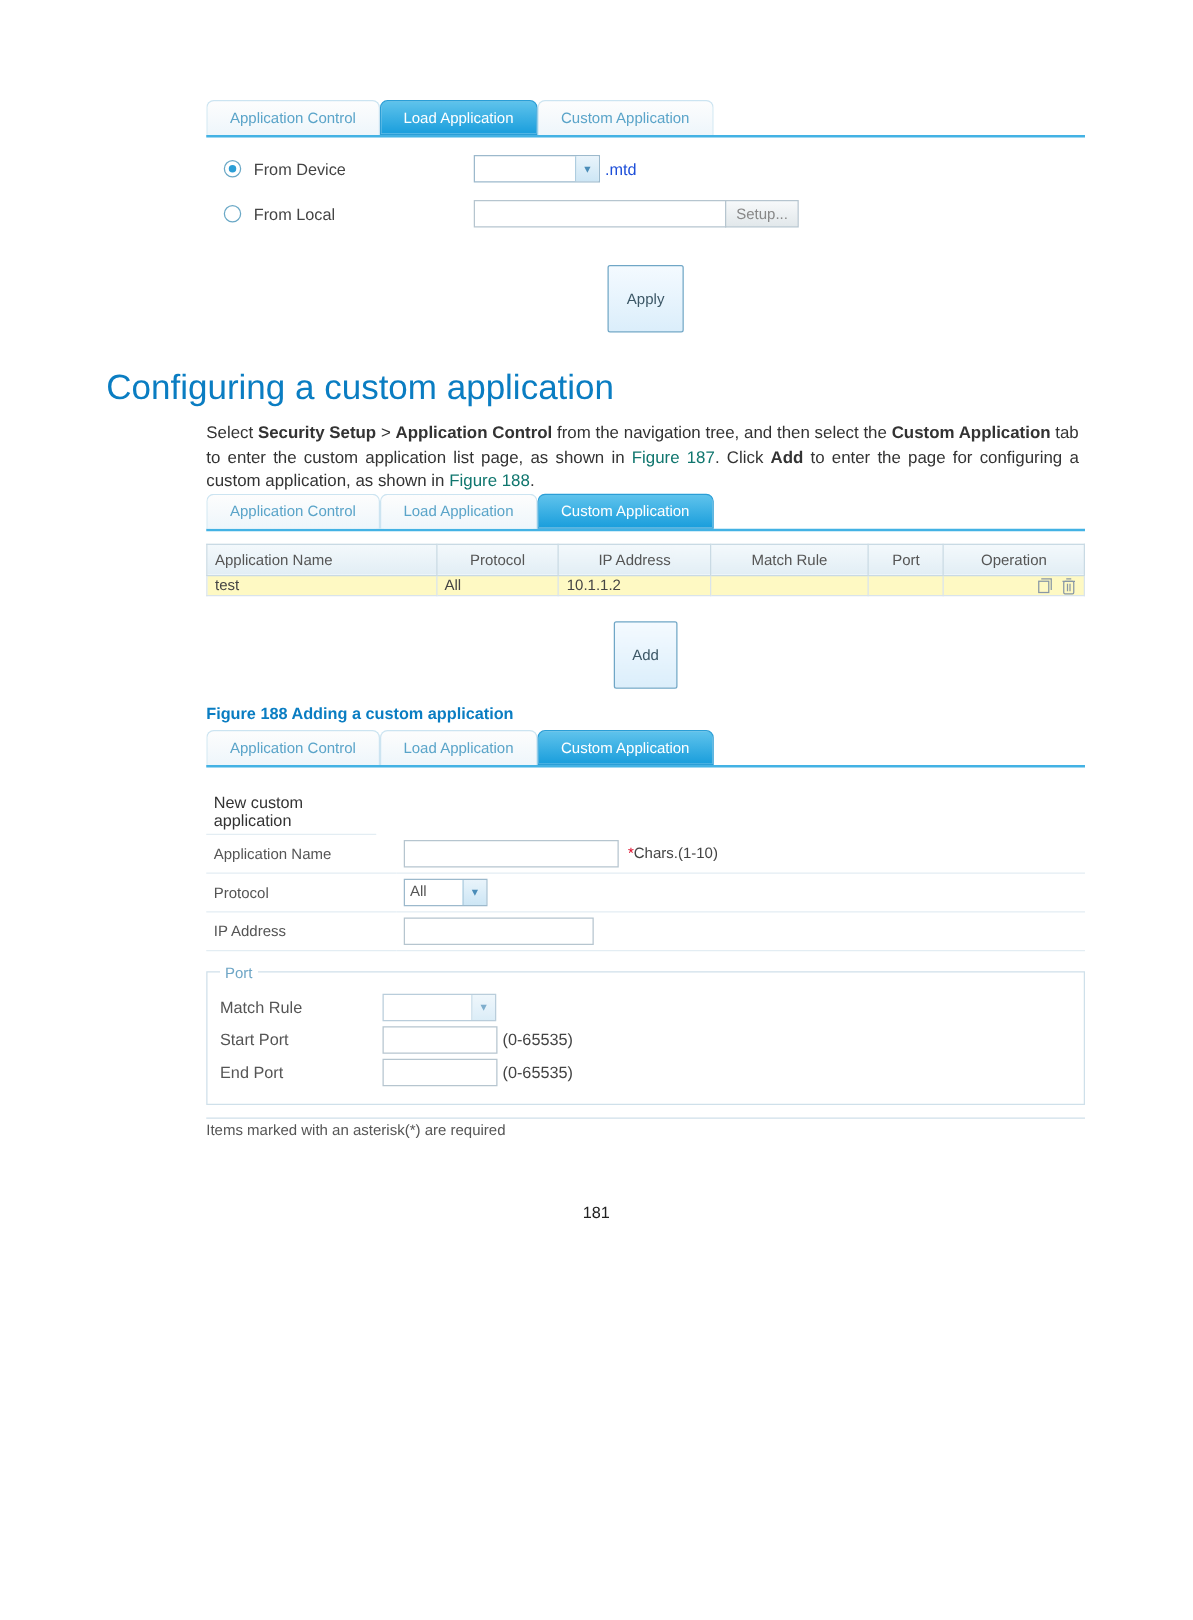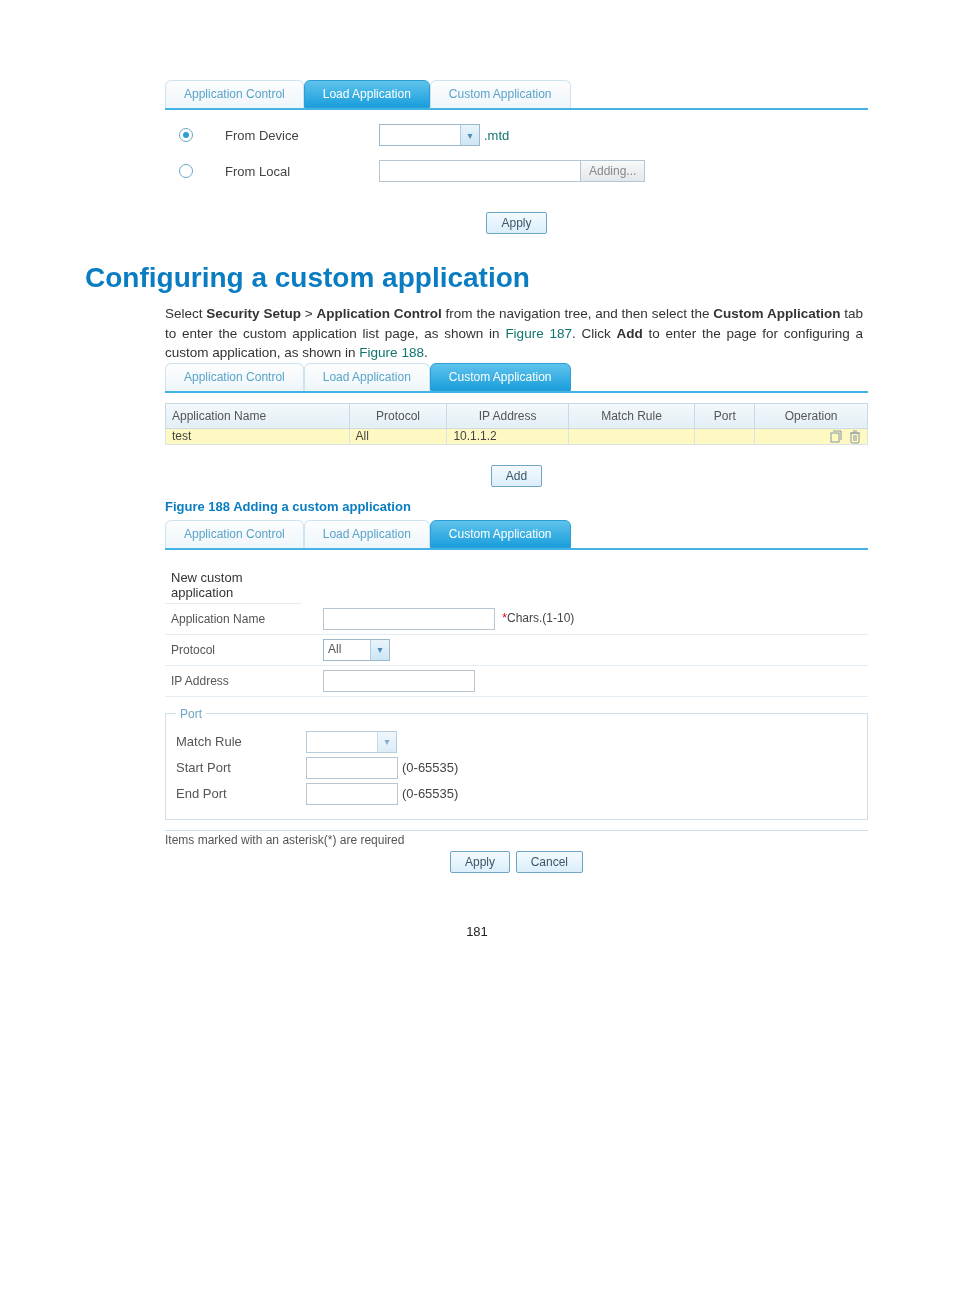--- a/index.html
+++ b/index.html
@@ -61,21 +61,20 @@
     display: flex;
     align-items: center;
     margin-bottom: 14px;
   }
   .radio-block {
     width: 170px;
     padding-left: 14px;
     display: flex;
     align-items: center;
     color: #444;
-    gap: 22px;
   }
   .radio-circle {
     width: 12px;
     height: 12px;
     border-radius: 50%;
     border: 1px solid #6aa8c6;
     margin-right: 10px;
     display: inline-flex;
     align-items: center;
     justify-content: center;
@@ -101,21 +100,21 @@
     background: linear-gradient(#e9f4fb, #cde6f5);
     border-left: 1px solid #aecde0;
     display: flex;
     align-items: center;
     justify-content: center;
     color: #4a8cb8;
     font-size: 10px;
   }
   .mtd {
     margin-left: 4px;
-    color: #0f766e;
+    color: #1d4ed8;
   }
   .textbox {
     border: 1px solid #b6c5cf;
     height: 20px;
     background: #fff;
   }
   .browse-btn {
     border: 1px solid #b6c5cf;
     background: linear-gradient(#f7f9fa, #e2e8eb);
     padding: 3px 8px;
@@ -123,28 +122,28 @@
     font-size: 12px;
     margin-left: -1px;
   }
   .center {
     text-align: center;
   }
   .btn {
     display: inline-block;
     border: 1px solid #6fa6c6;
     background: linear-gradient(#f4faff, #dbeefb);
-    padding: 3px 14px;
+    padding: 19px 14px;
     font-size: 12px;
     color: #3c5766;
     border-radius: 2px;
   }
   h1.section {
     font-family: "Trebuchet MS", Arial, sans-serif;
-    font-weight: bold;
+    font-weight: normal;
     color: #0a7dc2;
     font-size: 28px;
     margin: 28px 0 10px 0;
   }
   .body-text {
     margin-left: 80px;
     margin-right: 6px;
     font-size: 13.5px;
     line-height: 1.45;
     text-align: justify;
@@ -263,21 +262,21 @@
           <span class="mtd">.mtd</span>
         </div>
       </div>
       <div class="row">
         <div class="radio-block">
           <span class="radio-circle"></span>
           <span>From Local</span>
         </div>
         <div style="margin-left:30px; display:flex; align-items:center;">
           <div class="textbox" style="width:200px"></div>
-          <div class="browse-btn">Adding...</div>
+          <div class="browse-btn">Setup...</div>
         </div>
       </div>
       <div class="center" style="margin-top:30px;">
         <div class="btn">Apply</div>
       </div>
     </div>
   </div>
 
   <h1 class="section">Configuring a custom application</h1>
 
@@ -391,20 +390,16 @@
         <span class="hint">(0-65535)</span>
       </div>
       <div class="port-row">
         <div class="plbl">End Port</div>
         <div class="textbox" style="width:90px"></div>
         <span class="hint">(0-65535)</span>
       </div>
     </fieldset>
 
     <div class="footnote">Items marked with an asterisk(*) are required</div>
-    <div class="center" style="margin-top:4px;">
-      <div class="btn">Apply</div>
-      <div class="btn" style="margin-left:2px;">Cancel</div>
-    </div>
   </div>
 
   <div class="pagenum">181</div>
 </div>
 
 </body></html>

